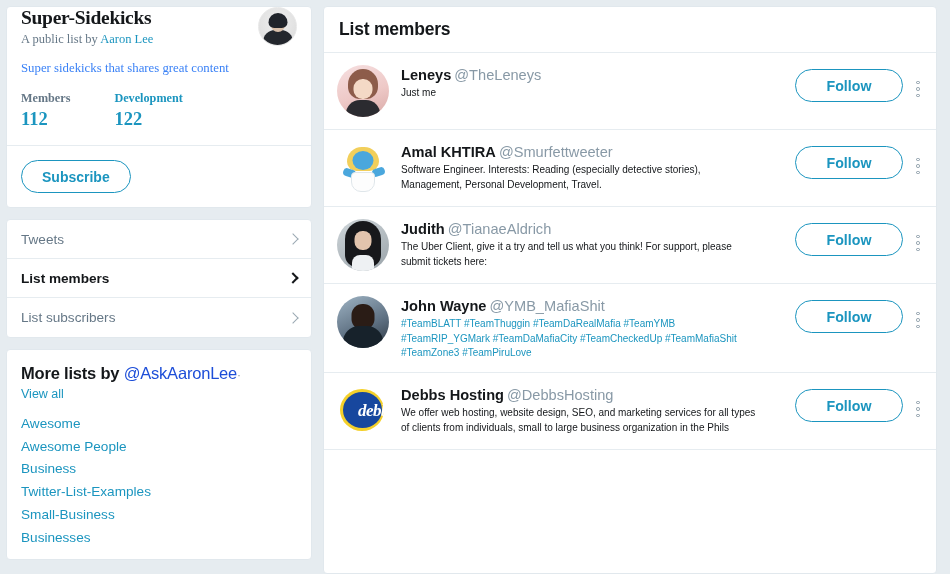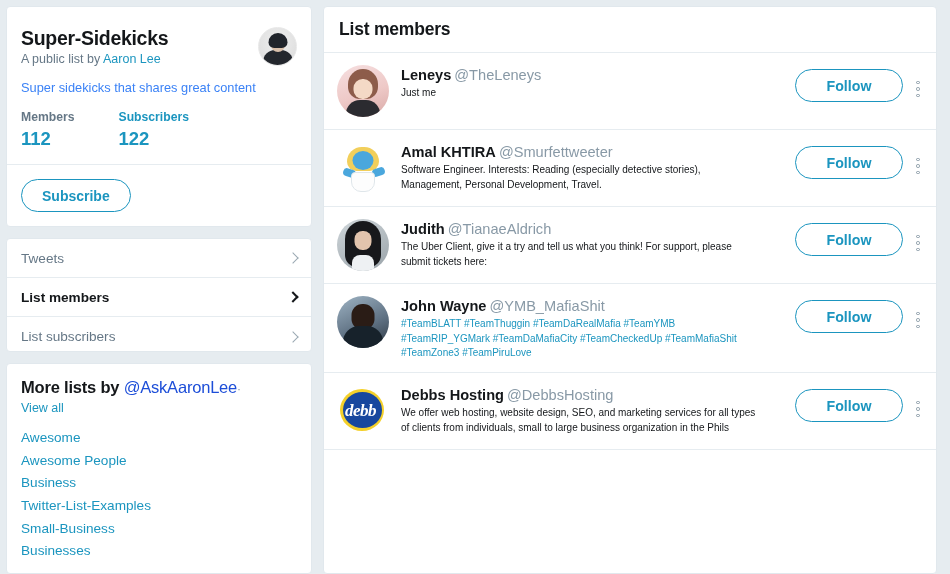--- a/index.html
+++ b/index.html
@@ -29,21 +29,22 @@
     gap: 11px;
   }
 
   .card {
     background: #ffffff;
     border: 1px solid #e1e8ed;
     border-radius: 4px;
   }
 
   .list-head {
-    padding: 20px 14px 0 14px;
+    padding: 0 14px 0 14px;
+    font-family: Liberation Serif, serif;
   }
 
   .list-head-top {
     display: flex;
     align-items: flex-start;
     justify-content: space-between;
   }
 
   .list-title {
     font-size: 19.5px;
@@ -258,21 +259,21 @@
 
   .av-john { background: linear-gradient(155deg,#9fb4c4 0%,#5e7082 58%,#2d3842 100%); }
   .av-john .head4 { position:absolute; left:50%; top:16%; transform:translateX(-50%); width:23px; height:26px; background:#2a1c16; border-radius:11px; }
   .av-john .body4 { position:absolute; left:50%; bottom:0; transform:translateX(-50%); width:40px; height:22px; background:#17222b; border-radius:16px 16px 0 0; }
 
   .av-debbs { background:#ffffff; }
   .av-debbs .ring { position:absolute; left:3px; top:4px; width:44px; height:42px; border-radius:50%; background:#f4d02a; }
   .av-debbs .oval { position:absolute; left:6px; top:7px; width:39px; height:36px; border-radius:50%; background:#17479e; }
   .av-debbs .wordmark {
     position:absolute; left:8px; right:0; top:50%; transform:translateY(-50%);
-    text-align:left; font-family:"Liberation Serif", serif; font-style:italic;
+    text-align:right; font-family:"Liberation Serif", serif; font-style:italic;
     font-weight:bold; font-size:17px; color:#ffffff; letter-spacing:-0.5px;
   }
 
   .member-body { flex: 1 1 auto; min-width: 0; padding-top: 1px; }
   .member-nameline { font-size: 14.6px; line-height: 1.25; white-space: nowrap; }
   .member-name { font-weight: bold; color: #14171a; }
   .member-handle { color: #8899a6; margin-left: 3px; }
   .member-bio {
     font-size: 10px;
     color: #14171a;
@@ -332,21 +333,21 @@
             <span class="hair"></span>
           </div>
         </div>
         <div class="list-desc">Super sidekicks that shares great content</div>
         <div class="stats">
           <div class="stat">
             <div class="stat-label muted">Members</div>
             <div class="stat-value">112</div>
           </div>
           <div class="stat">
-            <div class="stat-label accent">Subscribers</div>
+            <div class="stat-label accent">Development</div>
             <div class="stat-value">122</div>
           </div>
         </div>
       </div>
       <div class="subscribe-row">
         <button class="btn-outline btn-subscribe">Subscribe</button>
       </div>
     </div>
 
     <div class="card nav-card">

